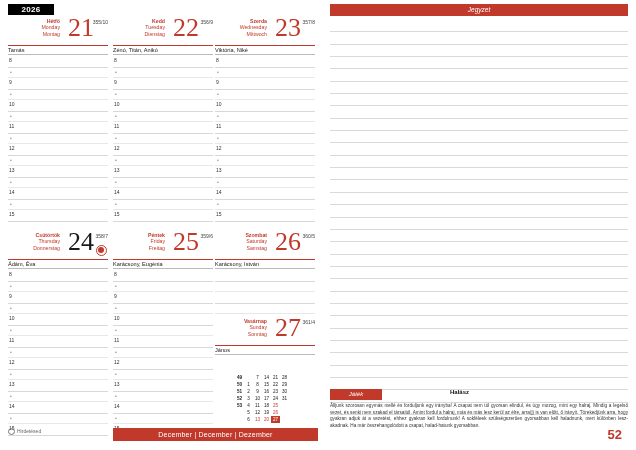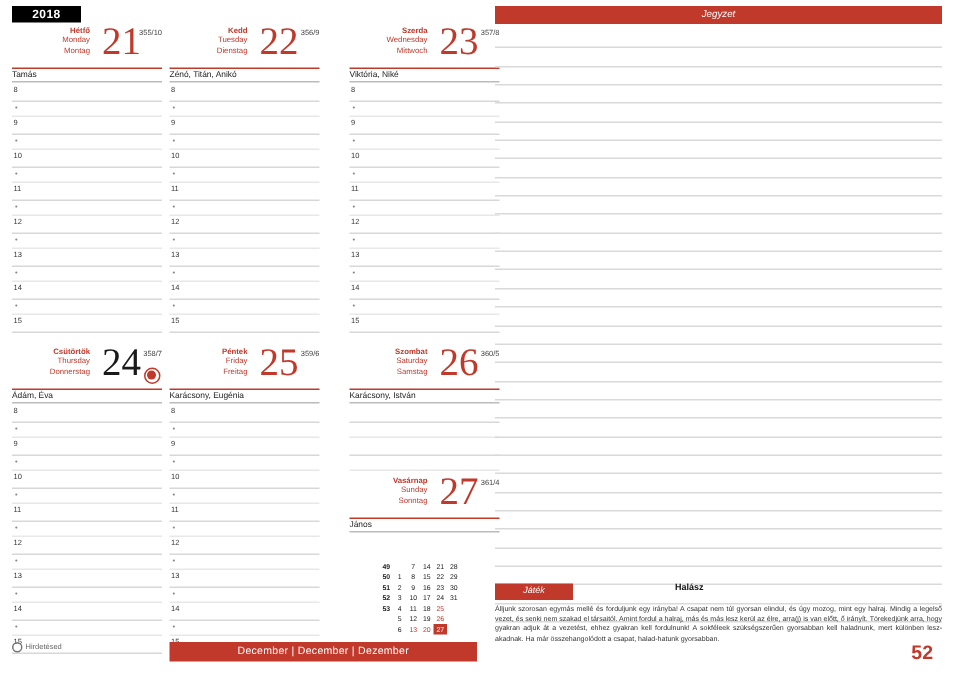--- a/index.html
+++ b/index.html
@@ -7,21 +7,21 @@
   .page{position:absolute;inset:0;}
 
   
   .planner{position:absolute;left:8px;top:4px;width:310px;height:442px;}
   .yearbox{position:absolute;left:0;top:0;width:46px;height:11px;background:#000;color:#fff;
            font-size:8px;font-weight:bold;text-align:center;line-height:11px;letter-spacing:.3px;}
 
   .daycol{position:absolute;top:14px;width:100px;}
   .daycol.c1{left:0;}
   .daycol.c2{left:105px;}
-  .daycol.c3{left:225px;}
+  .daycol.c3{left:207px;}
 
   .dayhead{position:relative;height:30px;}
   .dnames{position:absolute;left:0;top:0;text-align:right;width:52px;font-size:5.2px;line-height:6.4px;color:#c0392b;}
   .dnames .hu{font-weight:bold;}
   .dnum{position:absolute;right:14px;top:-5px;font-size:26px;color:#c0392b;font-family:"Liberation Serif",serif;line-height:30px;}
   .dnum.blk{color:#1a1a1a;}
   .dprog{position:absolute;right:0;top:1px;font-size:5px;color:#444;}
   .ruleTop{position:absolute;left:0;right:0;top:27px;border-top:1px solid #c0392b;}
   .names{position:absolute;left:0;top:29px;font-size:5.6px;color:#222;}
   .ruleNames{position:absolute;left:0;right:0;top:36px;border-top:1px solid #bbb;}
@@ -67,21 +67,21 @@
 
   .pageno{position:absolute;right:6px;bottom:4px;font-size:13px;color:#c0392b;font-weight:bold;}
 </style>
 </head>
 <body>
 
 <div class="page">
 
   <div class="planner">
 
-    <div class="yearbox">2018</div>
+    <div class="yearbox">2026</div>
 
     <div class="daycol c1">
       <div class="dayhead">
         <div class="dnames">
           <div class="hu">Hétfő</div>
           <div>Monday</div>
           <div>Montag</div>
         </div>
         <div class="dnum">21</div>
         <div class="dprog">355/10</div>

